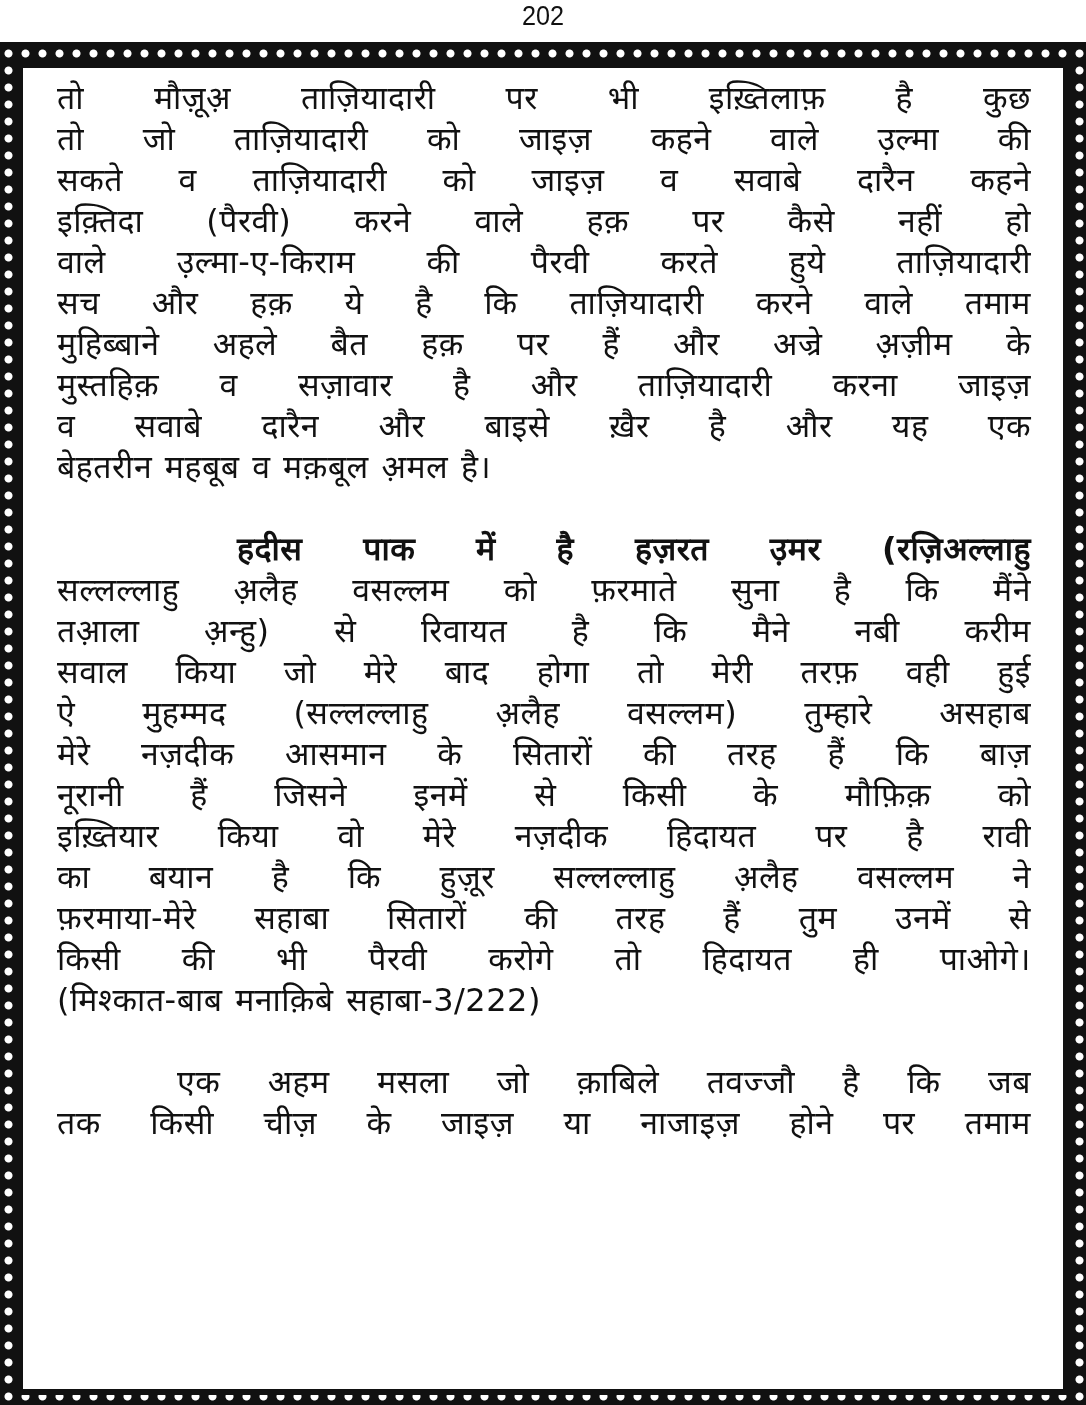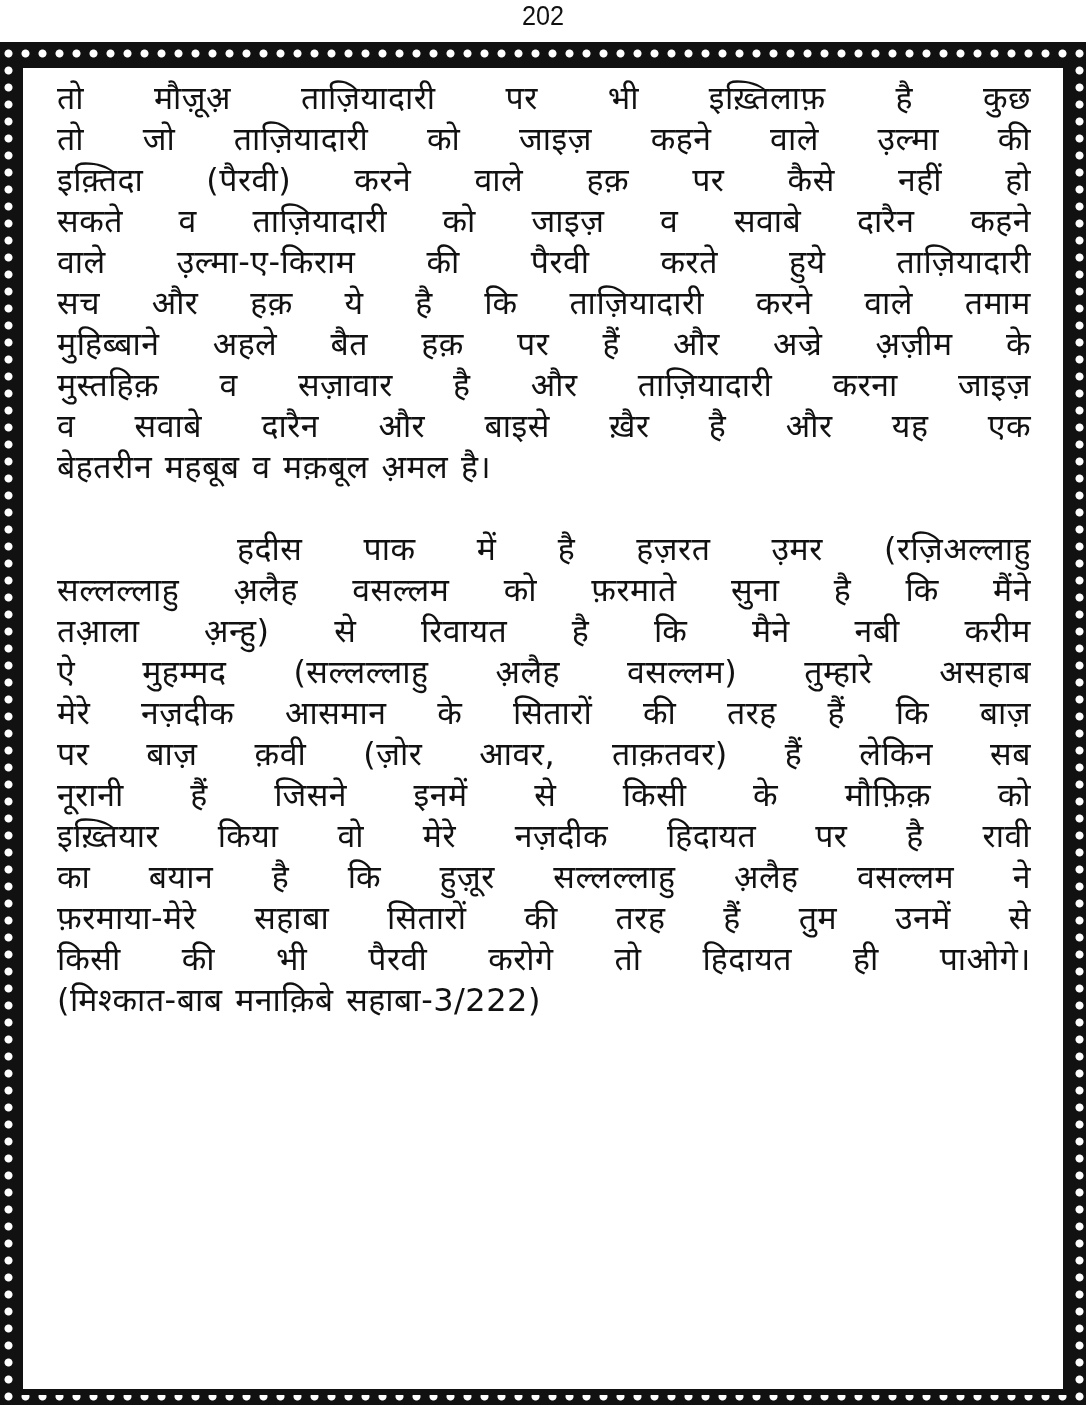--- a/index.html
+++ b/index.html
@@ -69,63 +69,68 @@
       text-align: justify;
       text-align-last: justify;
       letter-spacing: 0.5px;
       word-spacing: 2px;
     }
     .line.last {
       text-align-last: left;
     }
     .line.indent {
       padding-left: 180px;
+      font-weight: bold;
     }
     .line.indent-small {
       padding-left: 120px;
     }
     .gap {
       height: 41px;
     }
   </style>
 </head>
 <body>
 
 <div class="page-number">202</div>
 
 <div class="frame">
   <div class="inner">
 
     <div>
       <div class="line">तो मौज़ूअ़ ताज़ियादारी पर भी इख़्तिलाफ़ है कुछ</div>
       <div class="line">तो जो ताज़ियादारी को जाइज़ कहने वाले उ़ल्मा की</div>
+      <div class="line">सकते व ताज़ियादारी को जाइज़ व सवाबे दारैन कहने</div>
       <div class="line">इक़्तिदा (पैरवी) करने वाले हक़ पर कैसे नहीं हो</div>
-      <div class="line">सकते व ताज़ियादारी को जाइज़ व सवाबे दारैन कहने</div>
       <div class="line">वाले उ़ल्मा-ए-किराम की पैरवी करते हुये ताज़ियादारी</div>
       <div class="line">सच और हक़ ये है कि ताज़ियादारी करने वाले तमाम</div>
       <div class="line">मुहिब्बाने अहले बैत हक़ पर हैं और अज्रे अ़ज़ीम के</div>
       <div class="line">मुस्तहिक़ व सज़ावार है और ताज़ियादारी करना जाइज़</div>
       <div class="line">व सवाबे दारैन और बाइसे ख़ैर है और यह एक</div>
       <div class="line last">बेहतरीन महबूब व मक़बूल अ़मल है।</div>
     </div>
 
     <div class="gap"></div>
 
     <div>
       <div class="line indent">हदीस पाक में है हज़रत उ़मर (रज़िअल्लाहु</div>
       <div class="line">सल्लल्लाहु अ़लैह वसल्लम को फ़रमाते सुना है कि मैंने</div>
       <div class="line">तअ़ाला अ़न्हु) से रिवायत है कि मैने नबी करीम</div>
+      <div class="line">सवाल किया जो मेरे बाद होगा तो मेरी तरफ़ वही हुई</div>
       <div class="line">ऐ मुहम्मद (सल्लल्लाहु अ़लैह वसल्लम) तुम्हारे असहाब</div>
       <div class="line">मेरे नज़दीक आसमान के सितारों की तरह हैं कि बाज़</div>
-      <div class="line">पर बाज़ क़वी (ज़ोर आवर, ताक़तवर) हैं लेकिन सब</div>
       <div class="line">नूरानी हैं जिसने इनमें से किसी के मौफ़िक़ को</div>
       <div class="line">इख़्तियार किया वो मेरे नज़दीक हिदायत पर है रावी</div>
       <div class="line">का बयान है कि हुज़ूर सल्लल्लाहु अ़लैह वसल्लम ने</div>
       <div class="line">फ़रमाया-मेरे सहाबा सितारों की तरह हैं तुम उनमें से</div>
       <div class="line">किसी की भी पैरवी करोगे तो हिदायत ही पाओगे।</div>
       <div class="line last">(मिश्कात-बाब मनाक़िबे सहाबा-3/222)</div>
     </div>
 
     <div class="gap"></div>
 
+    <div>
+      <div class="line indent-small">एक अहम मसला जो क़ाबिले तवज्जौ है कि जब</div>
+      <div class="line">तक किसी चीज़ के जाइज़ या नाजाइज़ होने पर तमाम</div>
+    </div>
 
   </div>
 </div>
 
 </body></html>

